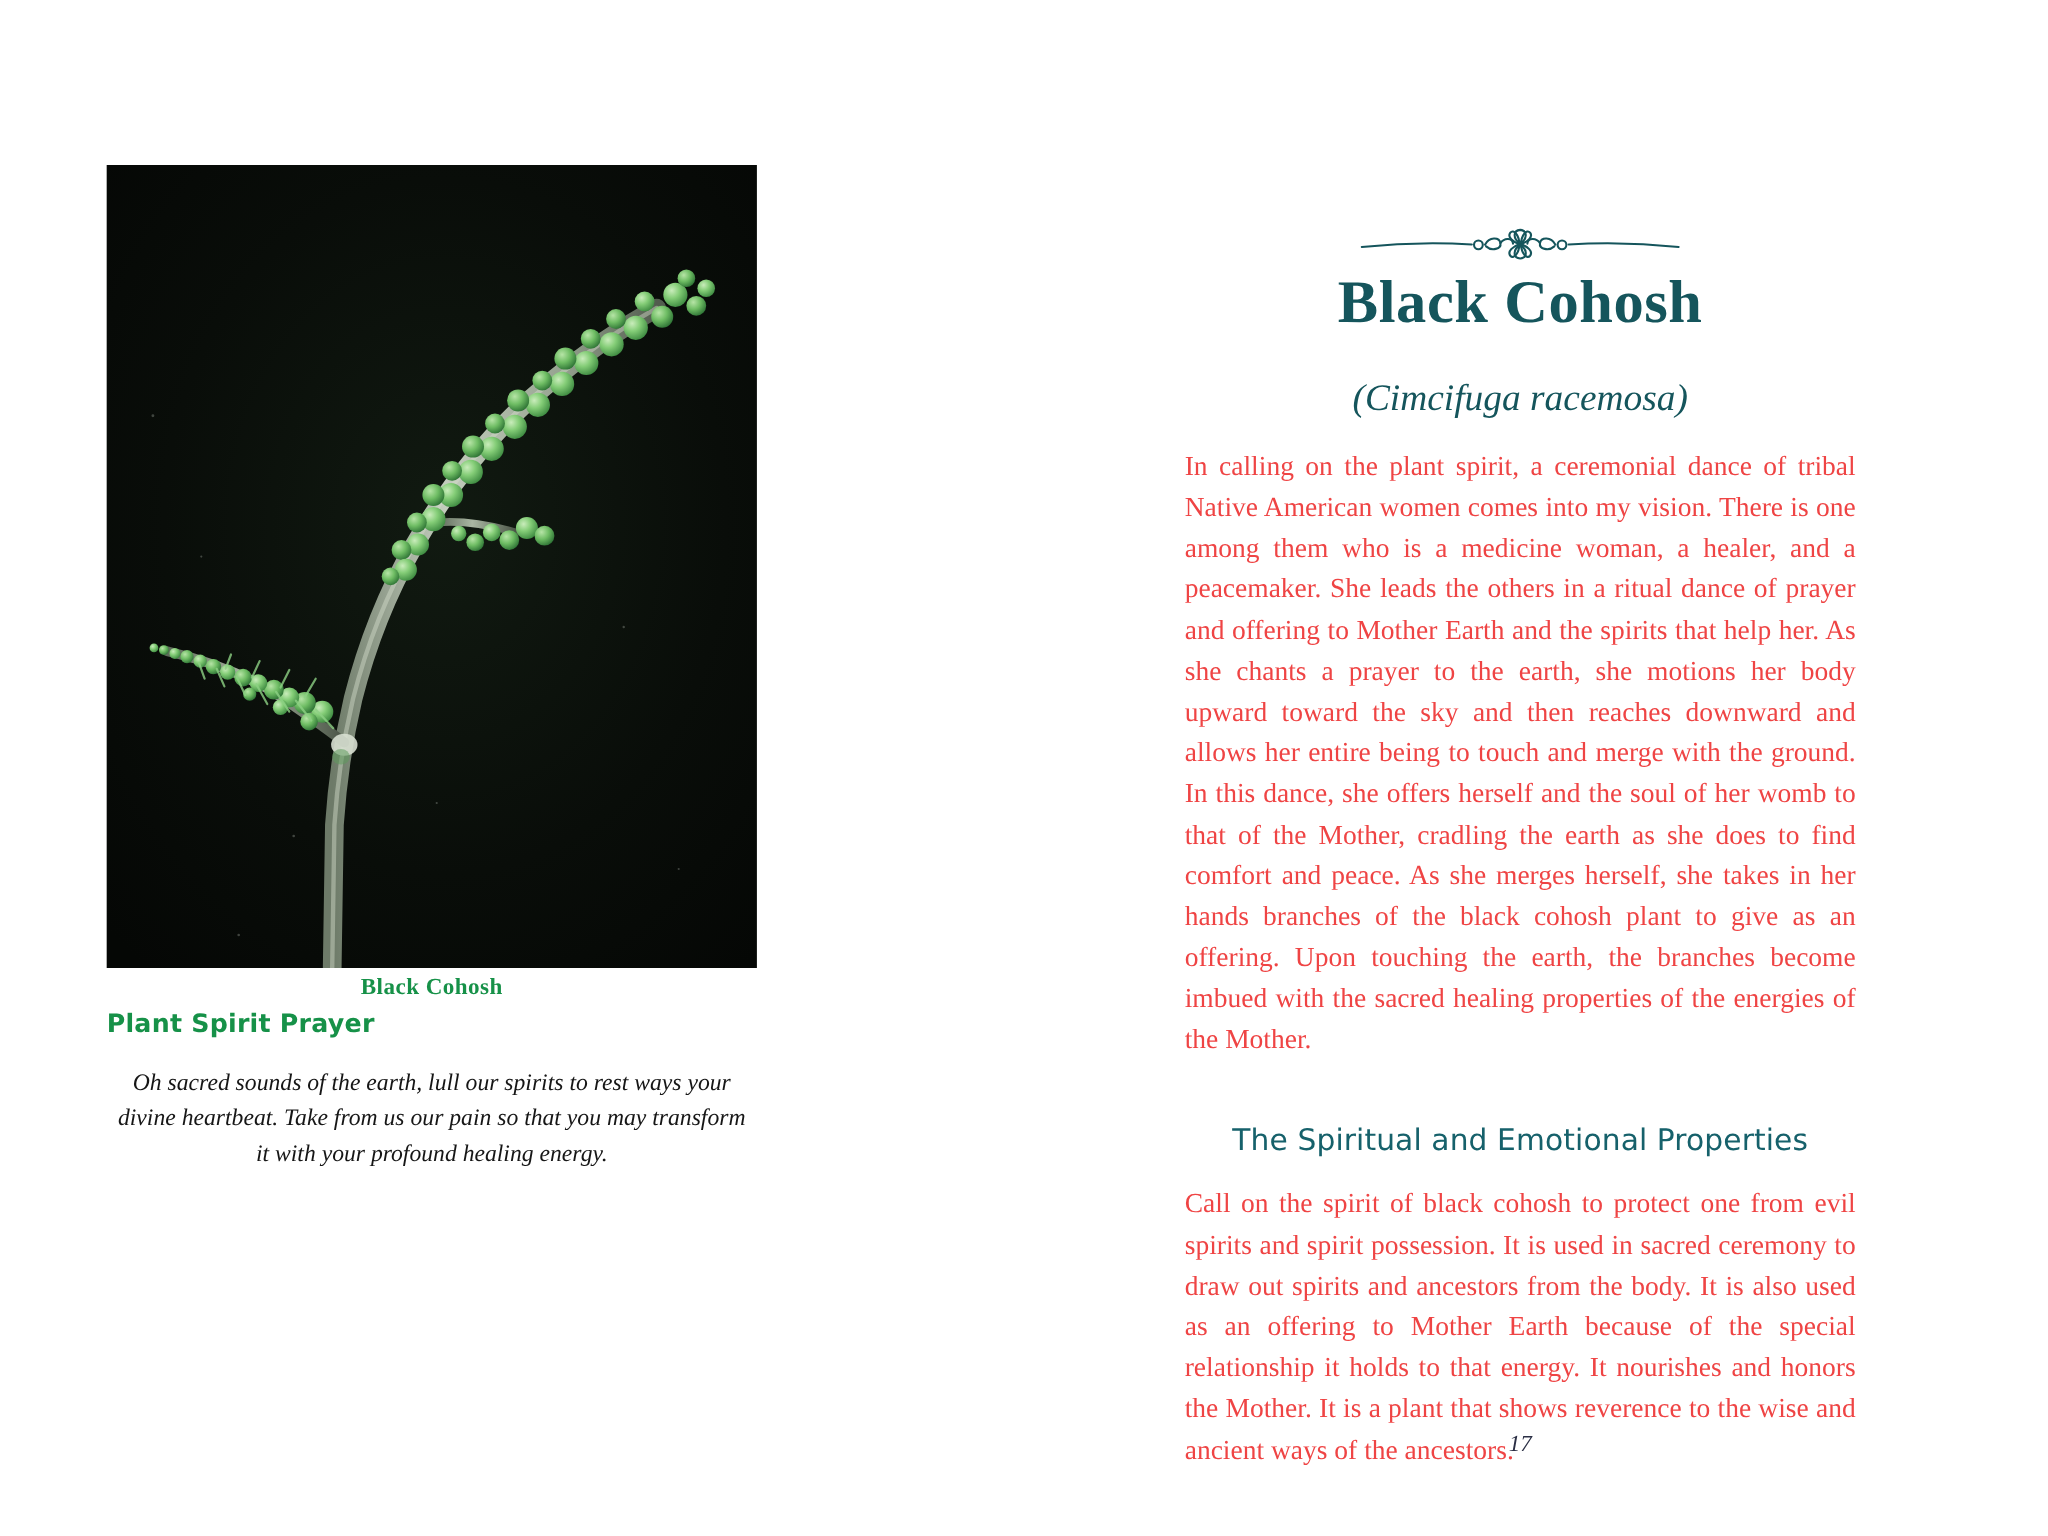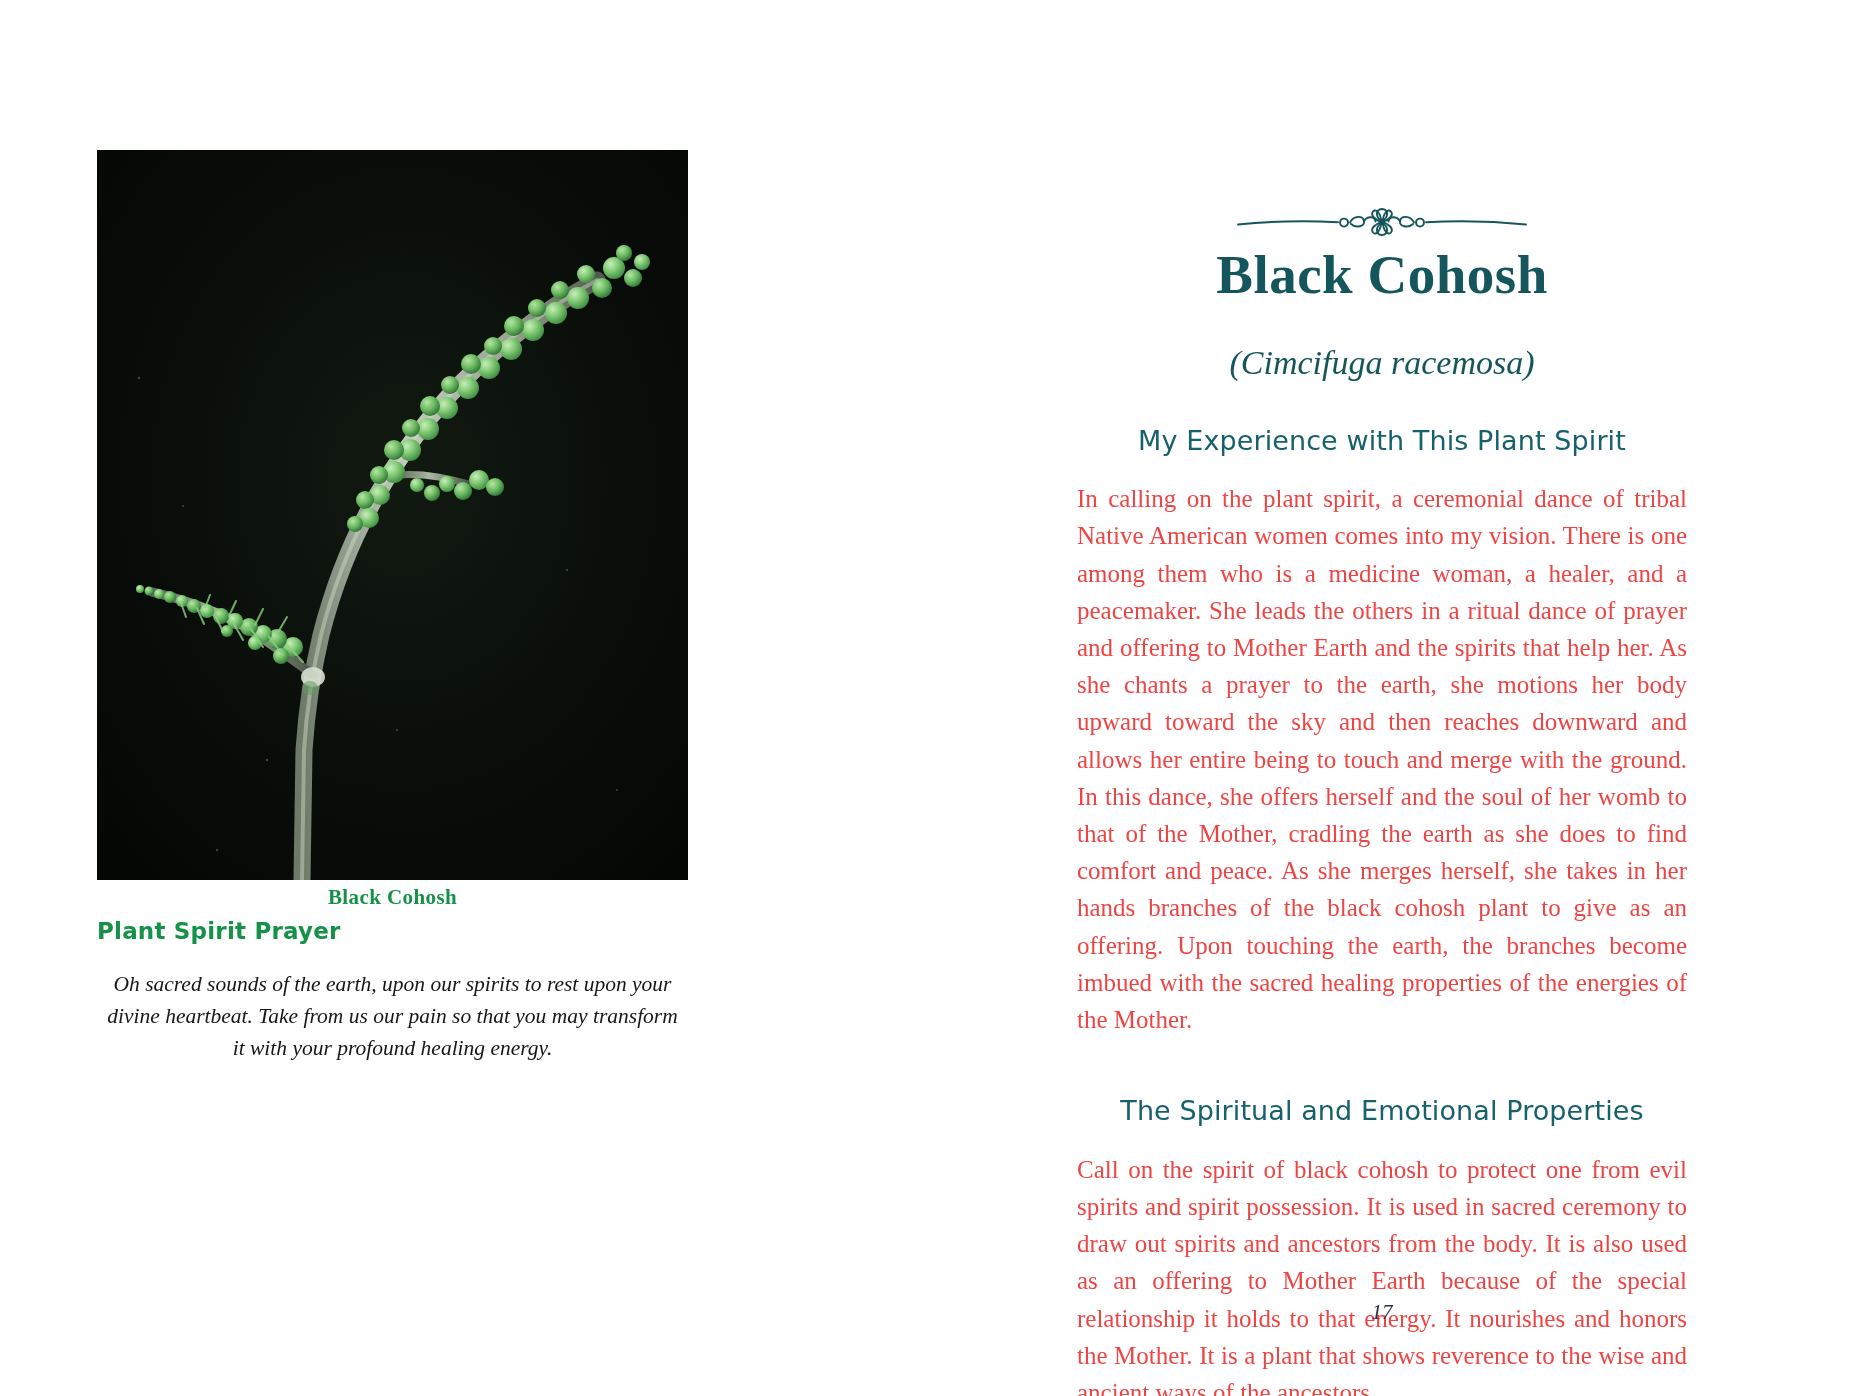--- a/index.html
+++ b/index.html
@@ -297,21 +297,21 @@
           <circle cx="120" cy="700" r="1.2"></circle>
         </g>
       </svg>
     </div>
 
     <div class="photo-caption">Black Cohosh</div>
 
     <div class="prayer-heading">Plant Spirit Prayer</div>
 
     <div class="prayer-body">
-      <span class="pline">Oh sacred sounds of the earth, upon our spirits to rest upon your</span>
+      <span class="pline">Oh sacred sounds of the earth, lull our spirits to rest ways your</span>
       <span class="pline">divine heartbeat. Take from us our pain so that you may transform</span>
       <span class="pline">it with your profound healing energy.</span>
     </div>
   </div>
 
   <div class="page-right">
     <div class="col">
 
       <div class="fleuron">
         <svg width="300" height="34" viewBox="0 0 300 34">
@@ -339,21 +339,20 @@
             <path d="M150.8,17.1 C156.5,19 162,23.5 159,27.5 C156,31 151,25.5 150.8,17.1"></path>
             <circle cx="150" cy="17" r="2.1"></circle>
           </g>
         </svg>
       </div>
 
       <h1 class="chapter-title">Black Cohosh</h1>
 
       <div class="chapter-subtitle">(Cimcifuga racemosa)</div>
 
-      <h2 class="section-heading sh-1">My Experience with This Plant Spirit</h2>
 
       <p class="body-par">In calling on the plant spirit, a ceremonial dance of tribal Native American women comes into my vision. There is one among them who is a medicine woman, a healer, and a peacemaker. She leads the others in a ritual dance of prayer and offering to Mother Earth and the spirits that help her. As she chants a prayer to the earth, she motions her body upward toward the sky and then reaches downward and allows her entire being to touch and merge with the ground. In this dance, she offers herself and the soul of her womb to that of the Mother, cradling the earth as she does to find comfort and peace. As she merges herself, she takes in her hands branches of the black cohosh plant to give as an offering. Upon touching the earth, the branches become imbued with the sacred healing properties of the energies of the Mother.</p>
 
       <h2 class="section-heading sh-2">The Spiritual and Emotional Properties</h2>
 
       <p class="body-par p2">Call on the spirit of black cohosh to protect one from evil spirits and spirit possession. It is used in sacred ceremony to draw out spirits and ancestors from the body. It is also used as an offering to Mother Earth because of the special relationship it holds to that energy. It nourishes and honors the Mother. It is a plant that shows reverence to the wise and ancient ways of the ancestors.</p>
     </div>
 
     <div class="folio">17</div>
   </div>

